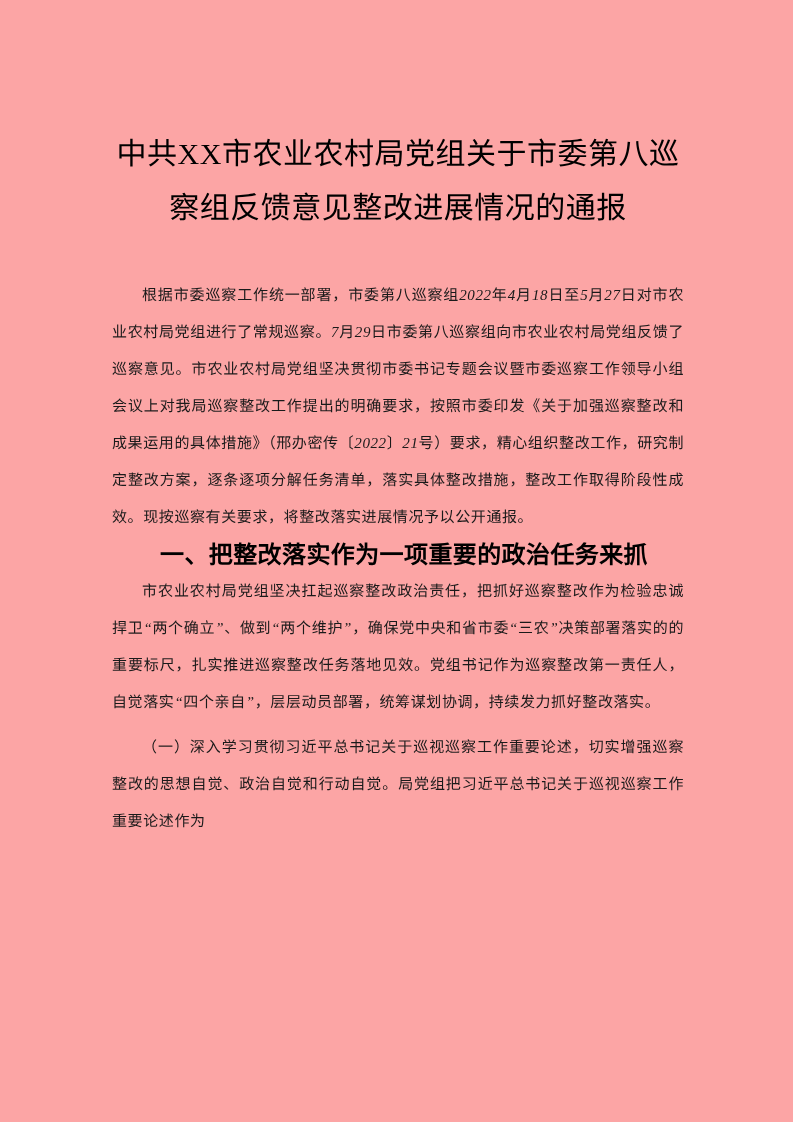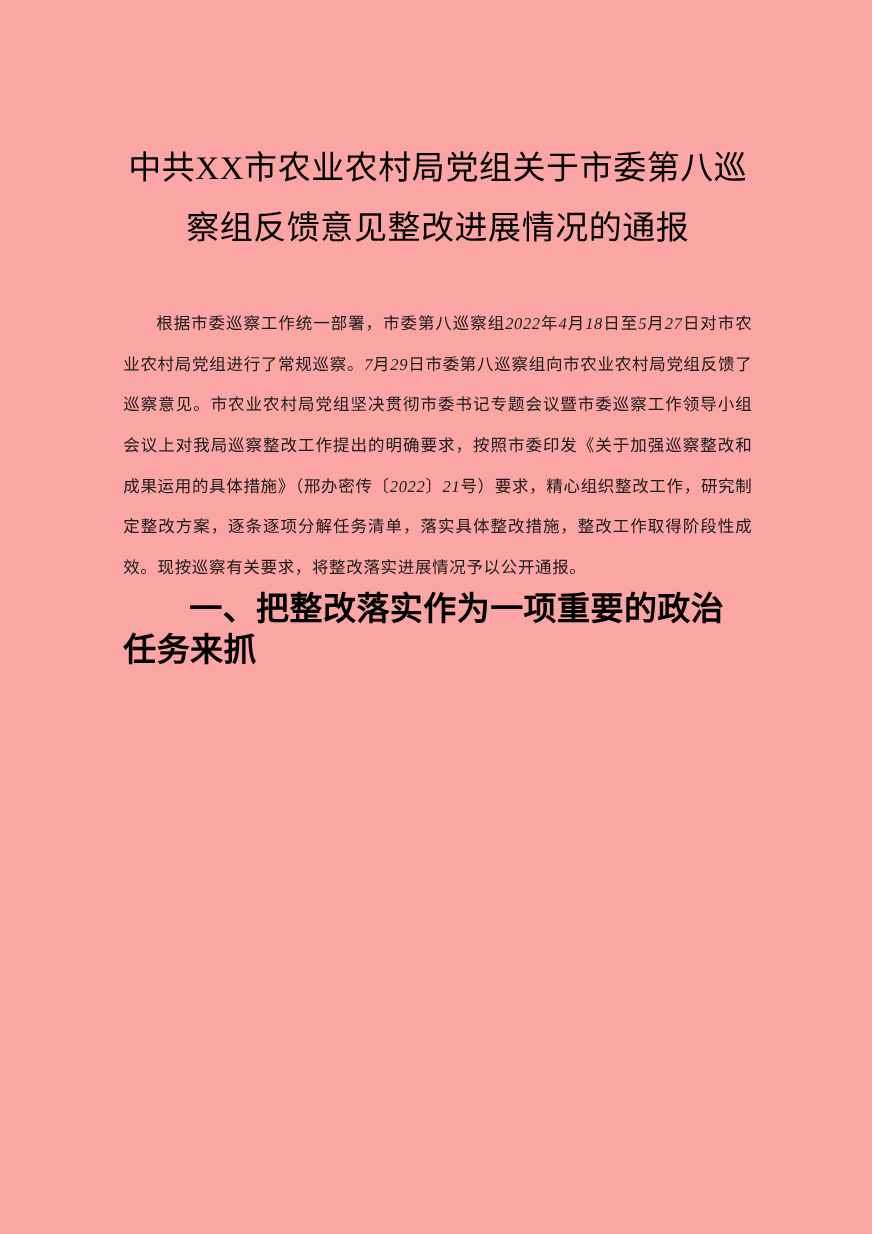--- a/index.html
+++ b/index.html
@@ -59,21 +59,21 @@
   }
 
   .para-sub {
     margin-top: 8px;
     font-weight: 600;
   }
 
   
   .section-heading {
     font-family: "Liberation Sans", "DejaVu Sans", sans-serif;
-    font-size: 30px;
+    font-size: 24px;
     line-height: 37px;
     font-weight: bold;
     color: #000000;
     text-indent: 2em;
     margin: 0;
     letter-spacing: 0.4px;
   }
 
   .para-after-heading {
     margin-top: 0;
@@ -84,16 +84,18 @@
 
 <div class="page">
   <div class="content">
 
     <h1 class="doc-title">中共XX市农业农村局党组关于市委第八巡察组反馈意见整改进展情况的通报</h1>
 
     <p class="para para-first">根据市委巡察工作统一部署，市委第八巡察组2022年4月18日至5月27日对市农业农村局党组进行了常规巡察。7月29日市委第八巡察组向市农业农村局党组反馈了巡察意见。市农业农村局党组坚决贯彻市委书记专题会议暨市委巡察工作领导小组会议上对我局巡察整改工作提出的明确要求，按照市委印发《关于加强巡察整改和成果运用的具体措施》（邢办密传〔2022〕21号）要求，精心组织整改工作，研究制定整改方案，逐条逐项分解任务清单，落实具体整改措施，整改工作取得阶段性成效。现按巡察有关要求，将整改落实进展情况予以公开通报。</p>
 
     <p class="section-heading">一、把整改落实作为一项重要的政治任务来抓</p>
 
+    <p class="para para-after-heading">市农业农村局党组坚决扛起巡察整改政治责任，把抓好巡察整改作为检验忠诚捍卫“两个确立”、做到“两个维护”，确保党中央和省市委“三农”决策部署落实的的重要标尺，扎实推进巡察整改任务落地见效。党组书记作为巡察整改第一责任人，自觉落实“四个亲自”，层层动员部署，统筹谋划协调，持续发力抓好整改落实。</p>
 
+    <p class="para para-sub">（一）深入学习贯彻习近平总书记关于巡视巡察工作重要论述，切实增强巡察整改的思想自觉、政治自觉和行动自觉。局党组把习近平总书记关于巡视巡察工作重要论述作为</p>
 
   </div>
 </div>
 
 </body></html>

